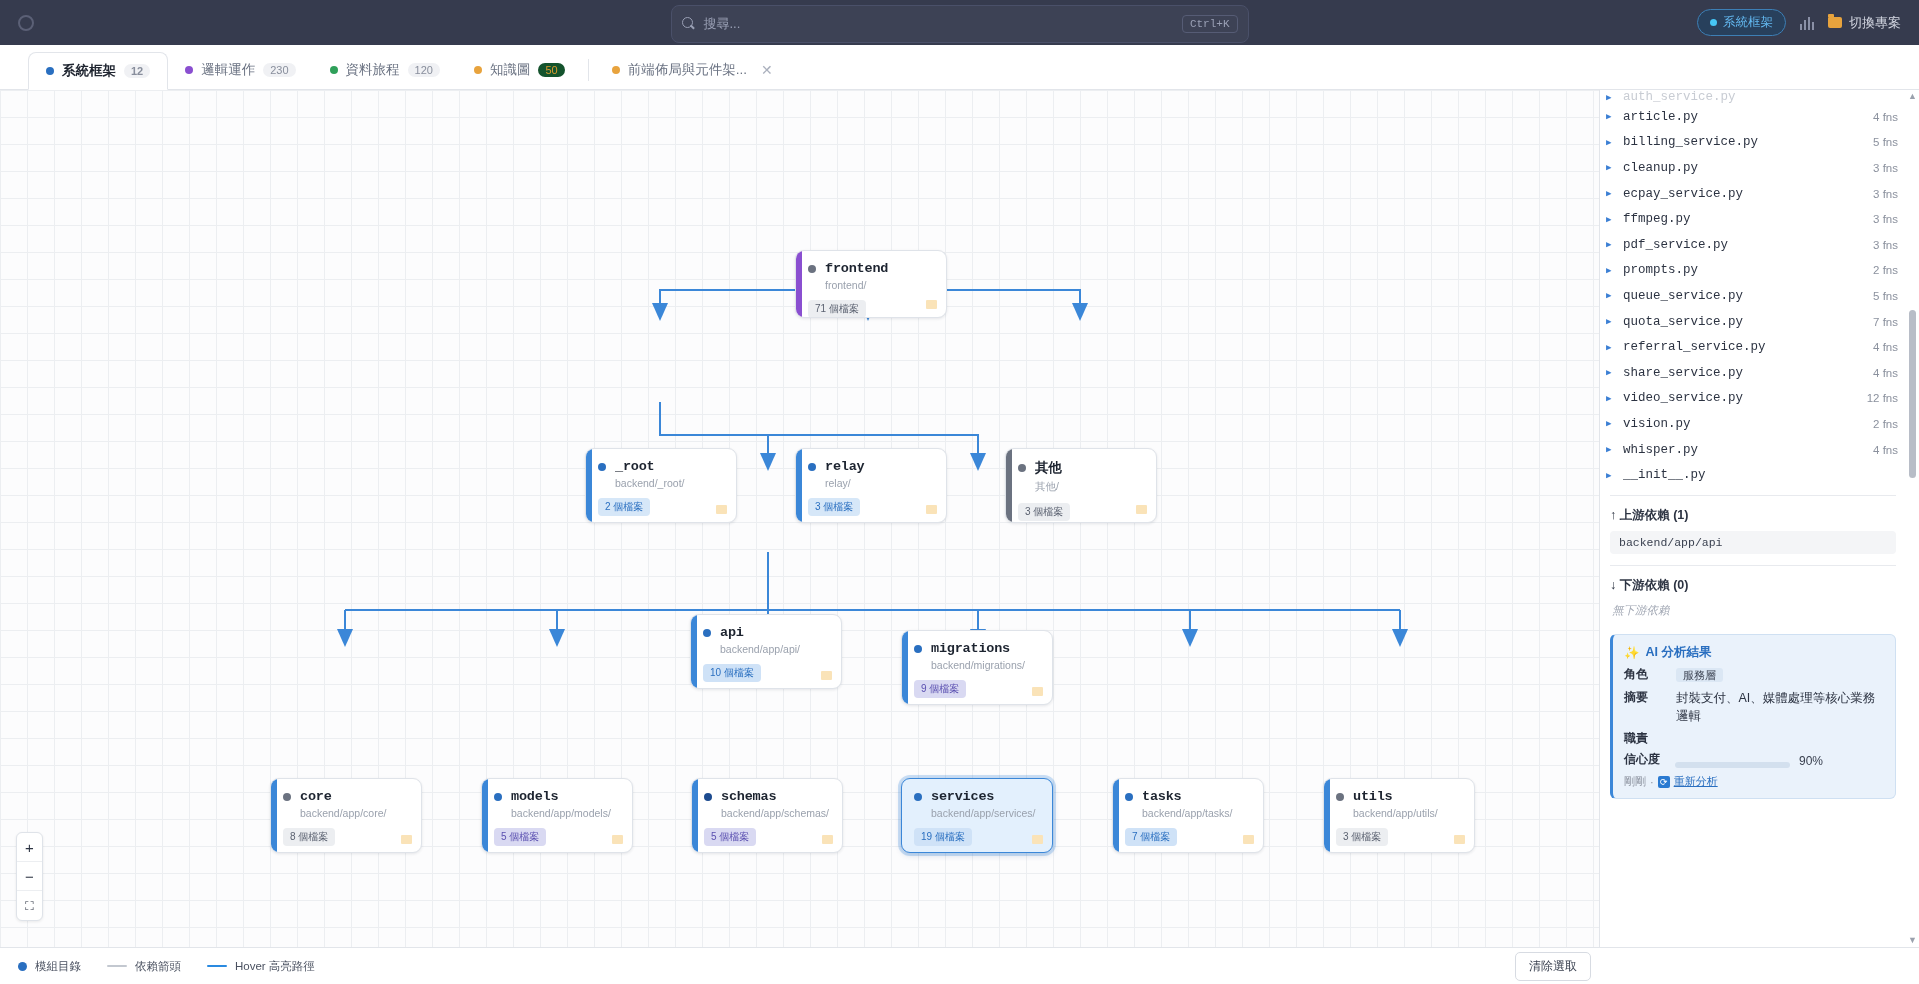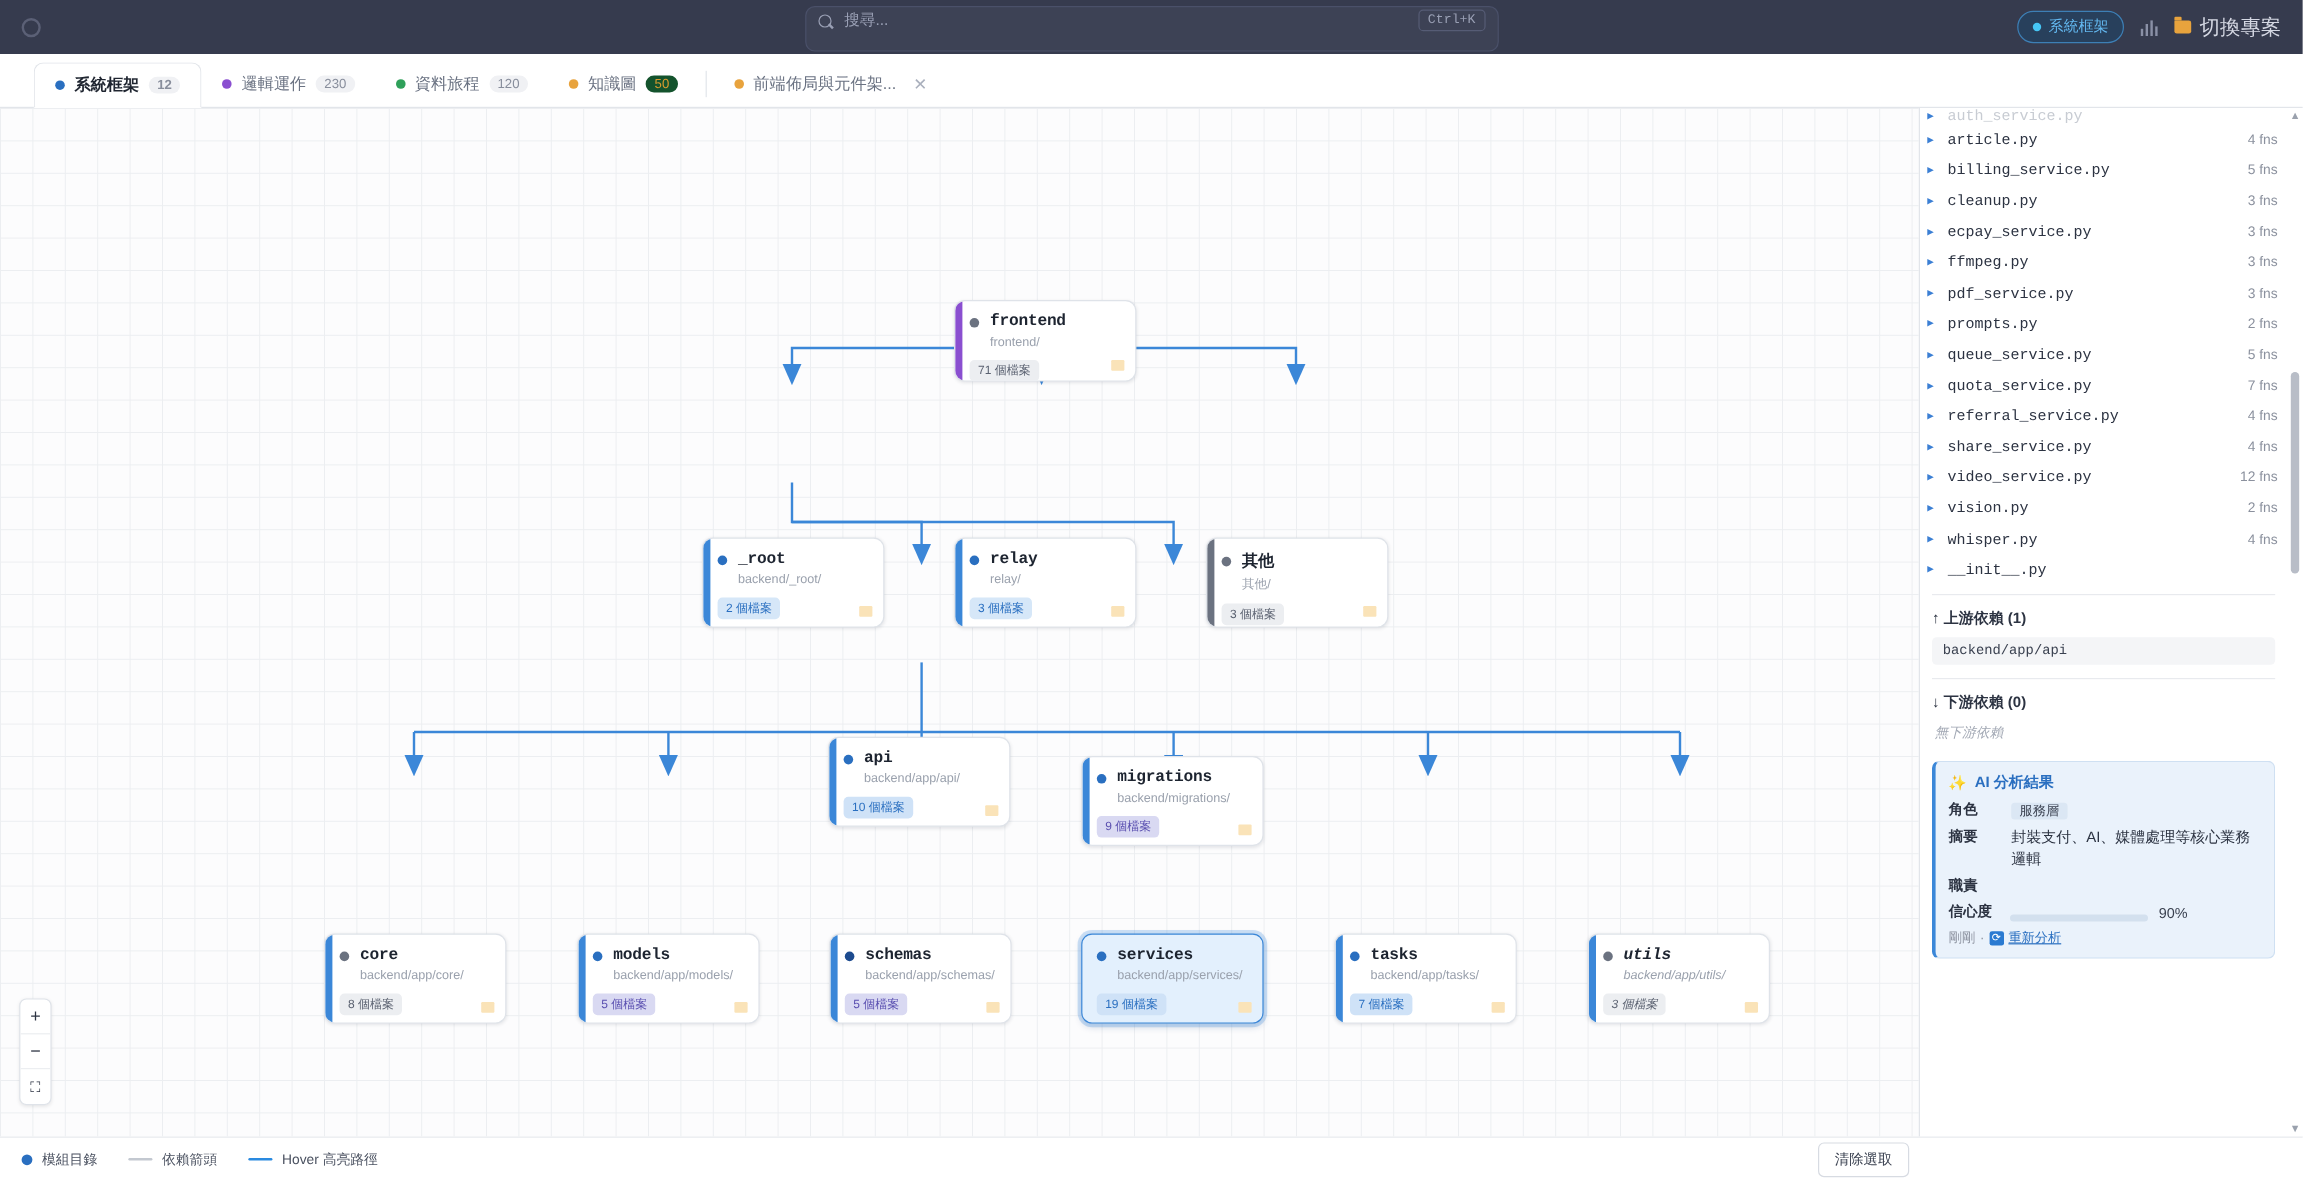--- a/index.html
+++ b/index.html
@@ -16,21 +16,21 @@
     display: flex; align-items: center; position: relative;
   }
   .logo-dot {
     margin-left: 18px; width: 16px; height: 16px; border-radius: 50%;
     border: 2px solid #5b6076;
   }
   .searchbox {
     position: absolute; left: 50%; transform: translateX(-50%);
     top: 5px; width: 578px; height: 38px;
     background: #3d4255; border: 1px solid #4a5069; border-radius: 8px;
-    display: flex; align-items: flex-end; padding: 16px 10px; gap: 8px;
+    display: flex; align-items: center; padding: 0 10px; gap: 8px;
   }
   .search-ico { width: 14px; height: 14px; position: relative; flex: 0 0 14px; }
   .search-ico::before {
     content: ''; position: absolute; left: 0; top: 0;
     width: 9px; height: 9px; border: 1.6px solid #9aa0b5; border-radius: 50%;
   }
   .search-ico::after {
     content: ''; position: absolute; left: 8px; top: 9px;
     width: 5px; height: 1.6px; background: #9aa0b5; transform: rotate(45deg);
   }
@@ -41,21 +41,21 @@
   }
   .topright { margin-left: auto; display: flex; align-items: center; gap: 14px; padding-right: 18px; }
   .mode-pill {
     display: flex; align-items: center; gap: 6px;
     background: #28405c; border: 1px solid #3d7fb5; border-radius: 14px;
     padding: 4px 12px; color: #63b8f0; font-size: 12.5px;
   }
   .mode-pill .d { width: 7px; height: 7px; border-radius: 50%; background: #46c6f5; }
   .bars-ico { display: flex; align-items: flex-end; gap: 2px; height: 14px; }
   .bars-ico i { display: block; width: 2px; background: #8a90a6; }
-  .proj-btn { display: flex; align-items: center; gap: 7px; color: #d5d8e3; font-size: 17px; text-align: center; }
+  .proj-btn { display: flex; align-items: center; gap: 7px; color: #d5d8e3; font-size: 13px; text-align: center; }
   .folder-ico {
     width: 14px; height: 11px; background: #e8a33d; border-radius: 1px 2px 2px 2px;
     position: relative;
   }
   .folder-ico::before {
     content:''; position:absolute; top:-3px; left:0; width:6px; height:3px;
     background:#e8a33d; border-radius:1px 1px 0 0;
   }
 
   
@@ -411,21 +411,21 @@
         <span class="accent" style="background:#3b87d8"></span>
         <div class="ttl">
           <span class="d" style="background:#2a6fc0"></span>
           <span class="nm">tasks</span>
         </div>
         <div class="pth">backend/app/tasks/</div>
         <span class="badge" style="background:#cfe2f7;color:#2a6fc0">7 個檔案</span>
         <span class="corner"></span>
       </div>
 
-      <div class="node" style="left:1323px; top:688px; width:152px; height:75px;font-style:italic;">
+      <div class="node" style="left:1323px; top:688px; width:152px; height:75px;">
         <span class="accent" style="background:#3b87d8"></span>
         <div class="ttl">
           <span class="d" style="background:#6b7280"></span>
           <span class="nm">utils</span>
         </div>
         <div class="pth">backend/app/utils/</div>
         <span class="badge" style="background:#eceef1;color:#5a6170">3 個檔案</span>
         <span class="corner"></span>
       </div>
 

